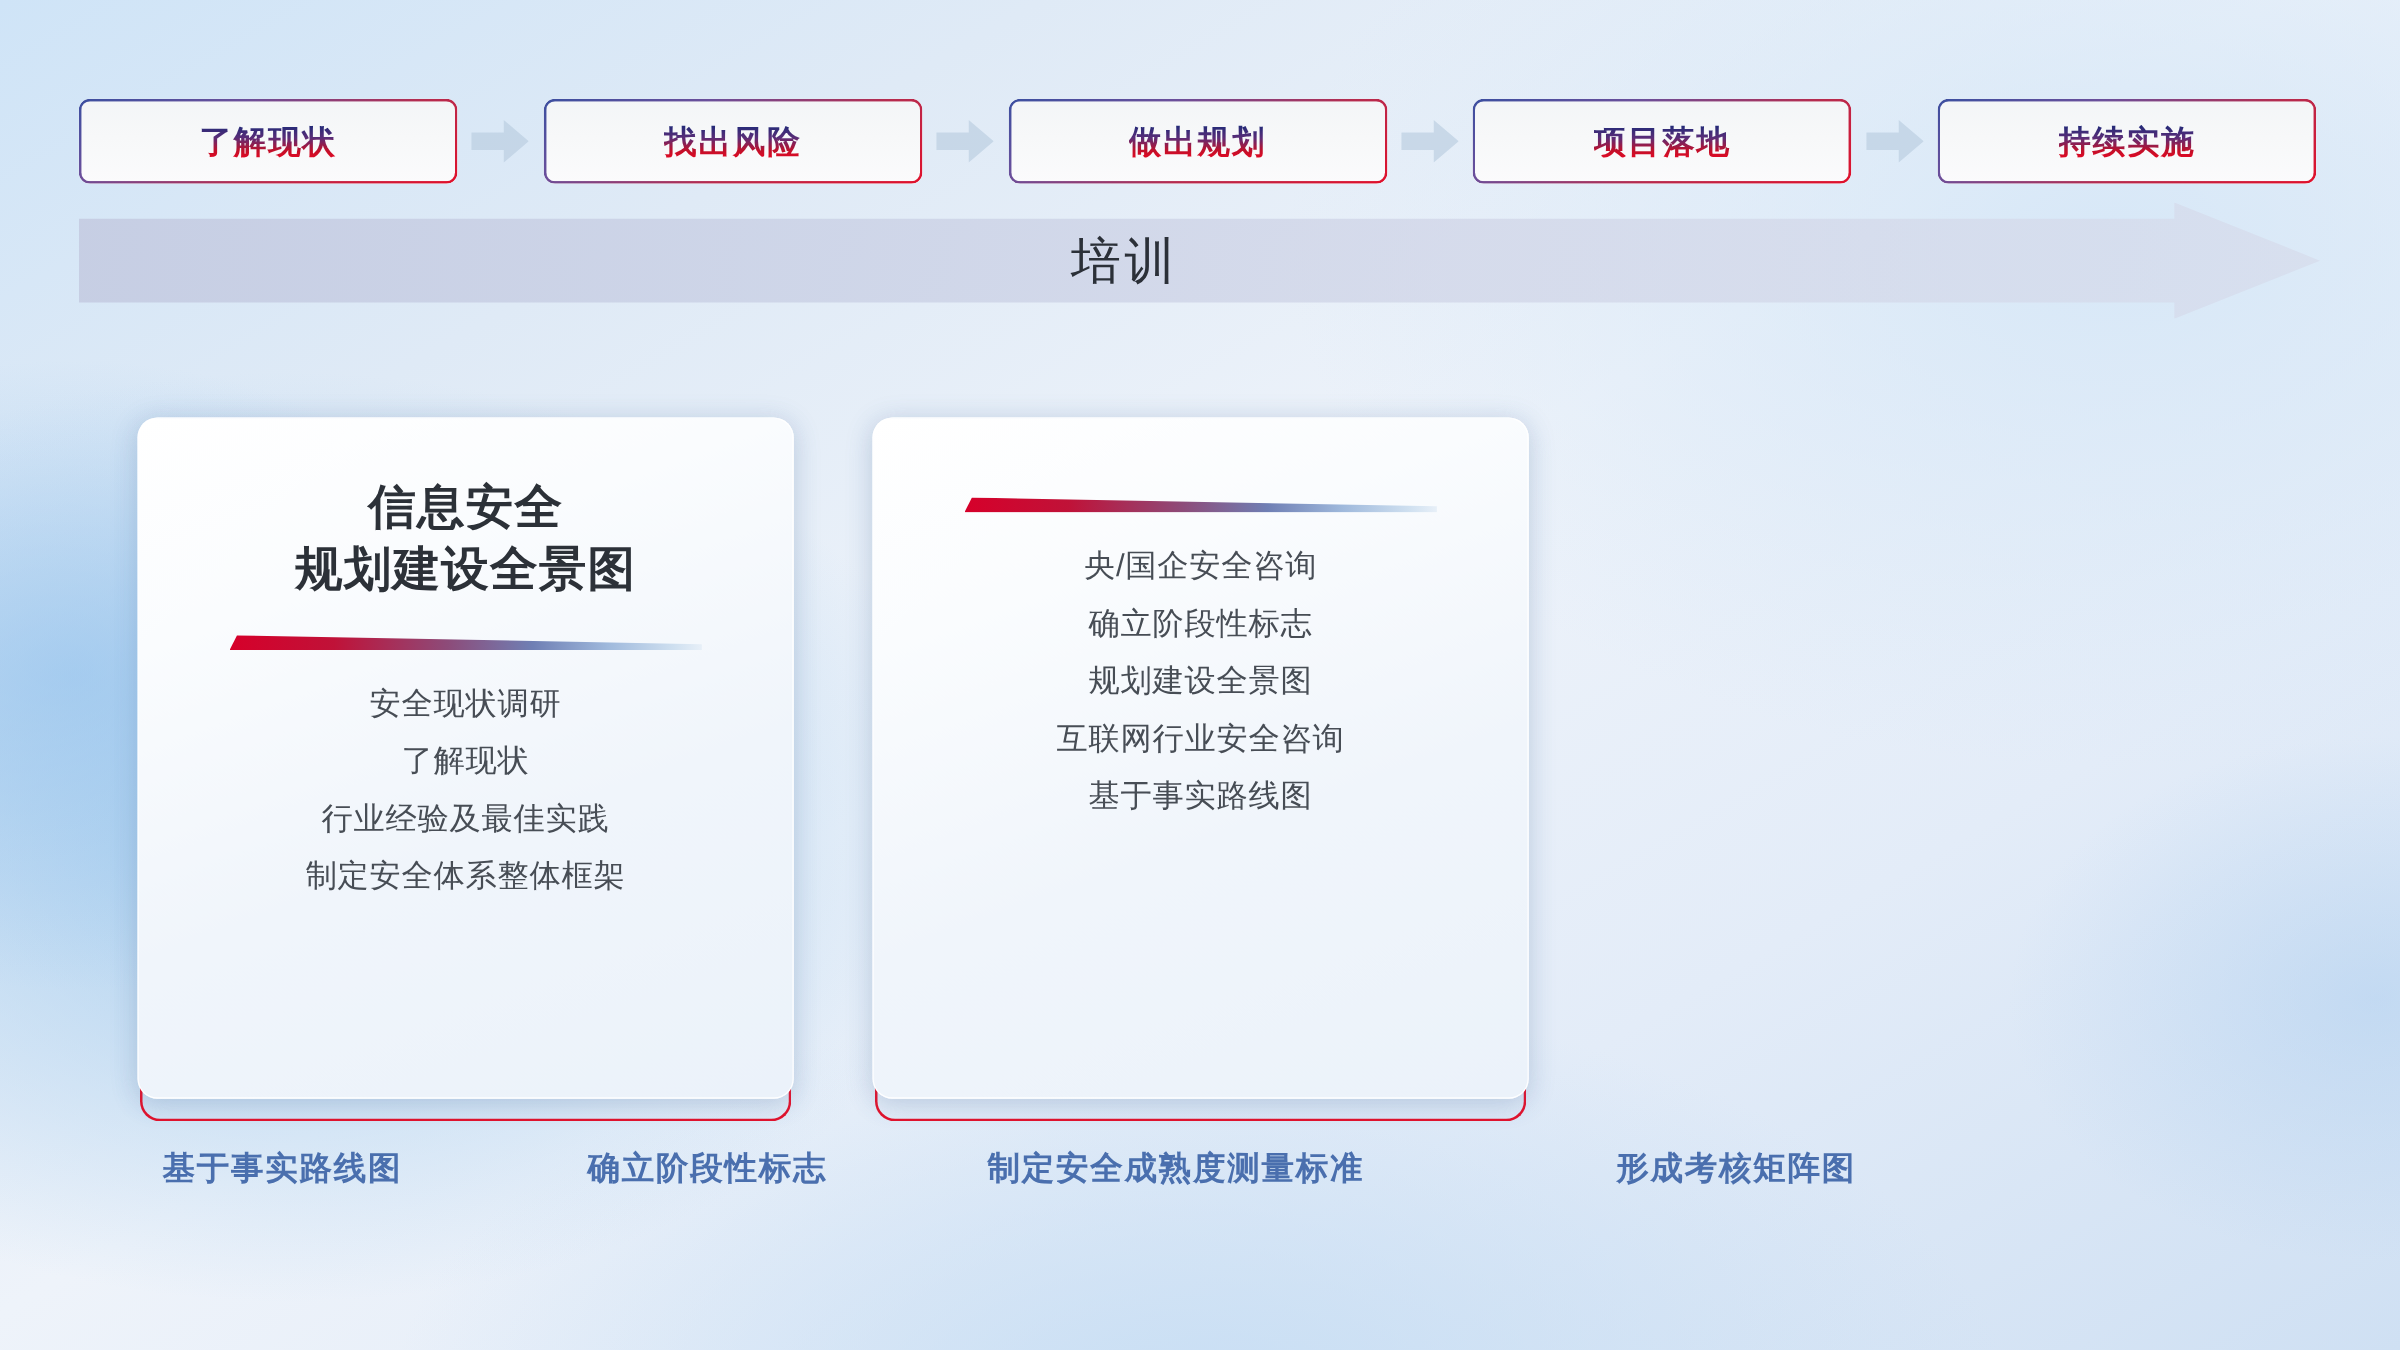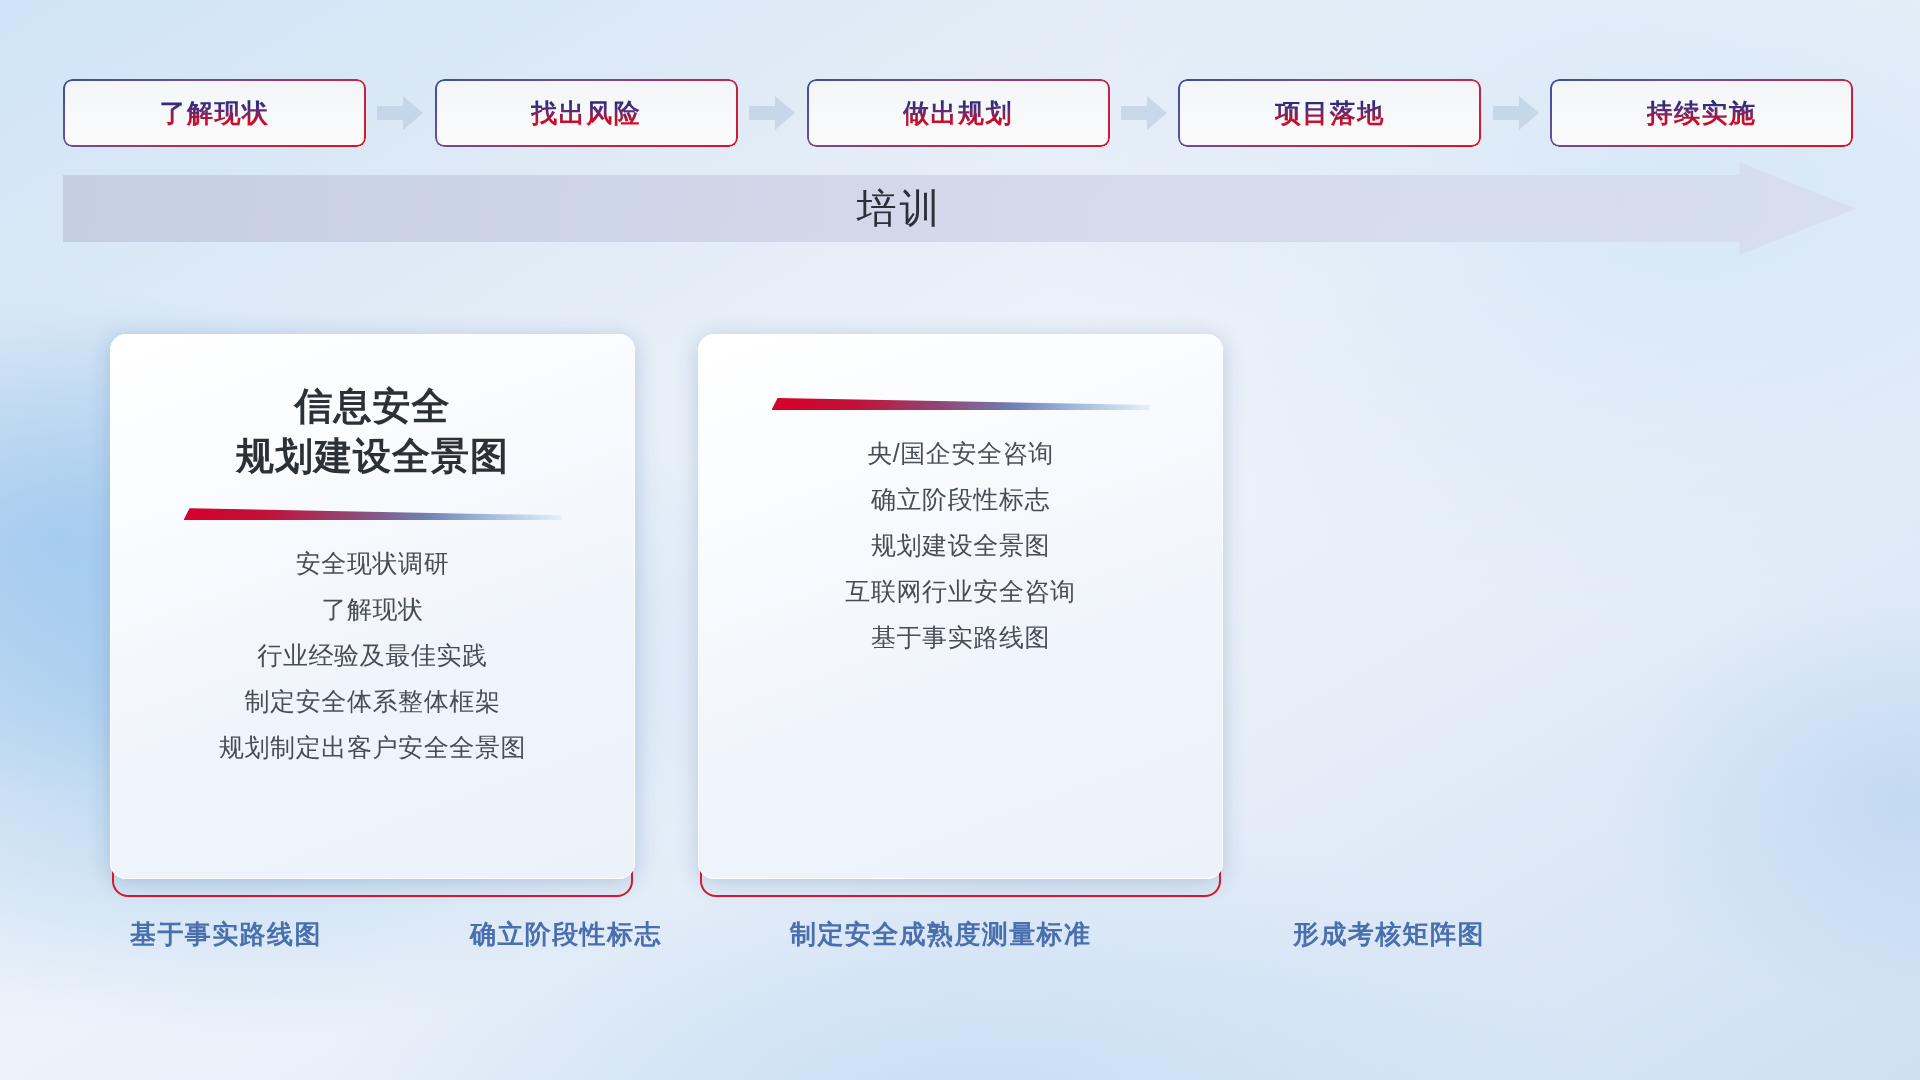--- a/index.html
+++ b/index.html
@@ -255,21 +255,20 @@
       <div class="card-frame"></div>
       <div class="card-inner">
         <div class="card-title">信息安全
 规划建设全景图</div>
         <div class="card-divider"></div>
         <ul class="card-list">
           <li>安全现状调研</li>
           <li>了解现状</li>
           <li>行业经验及最佳实践</li>
           <li>制定安全体系整体框架</li>
-          <li>规划制定出客户安全全景图</li>
         </ul>
       </div>
     </div>
 
     <div class="card">
       <div class="card-frame"></div>
       <div class="card-inner">
         <div class="card-divider"></div>
         <ul class="card-list">
           <li>央/国企安全咨询</li>

